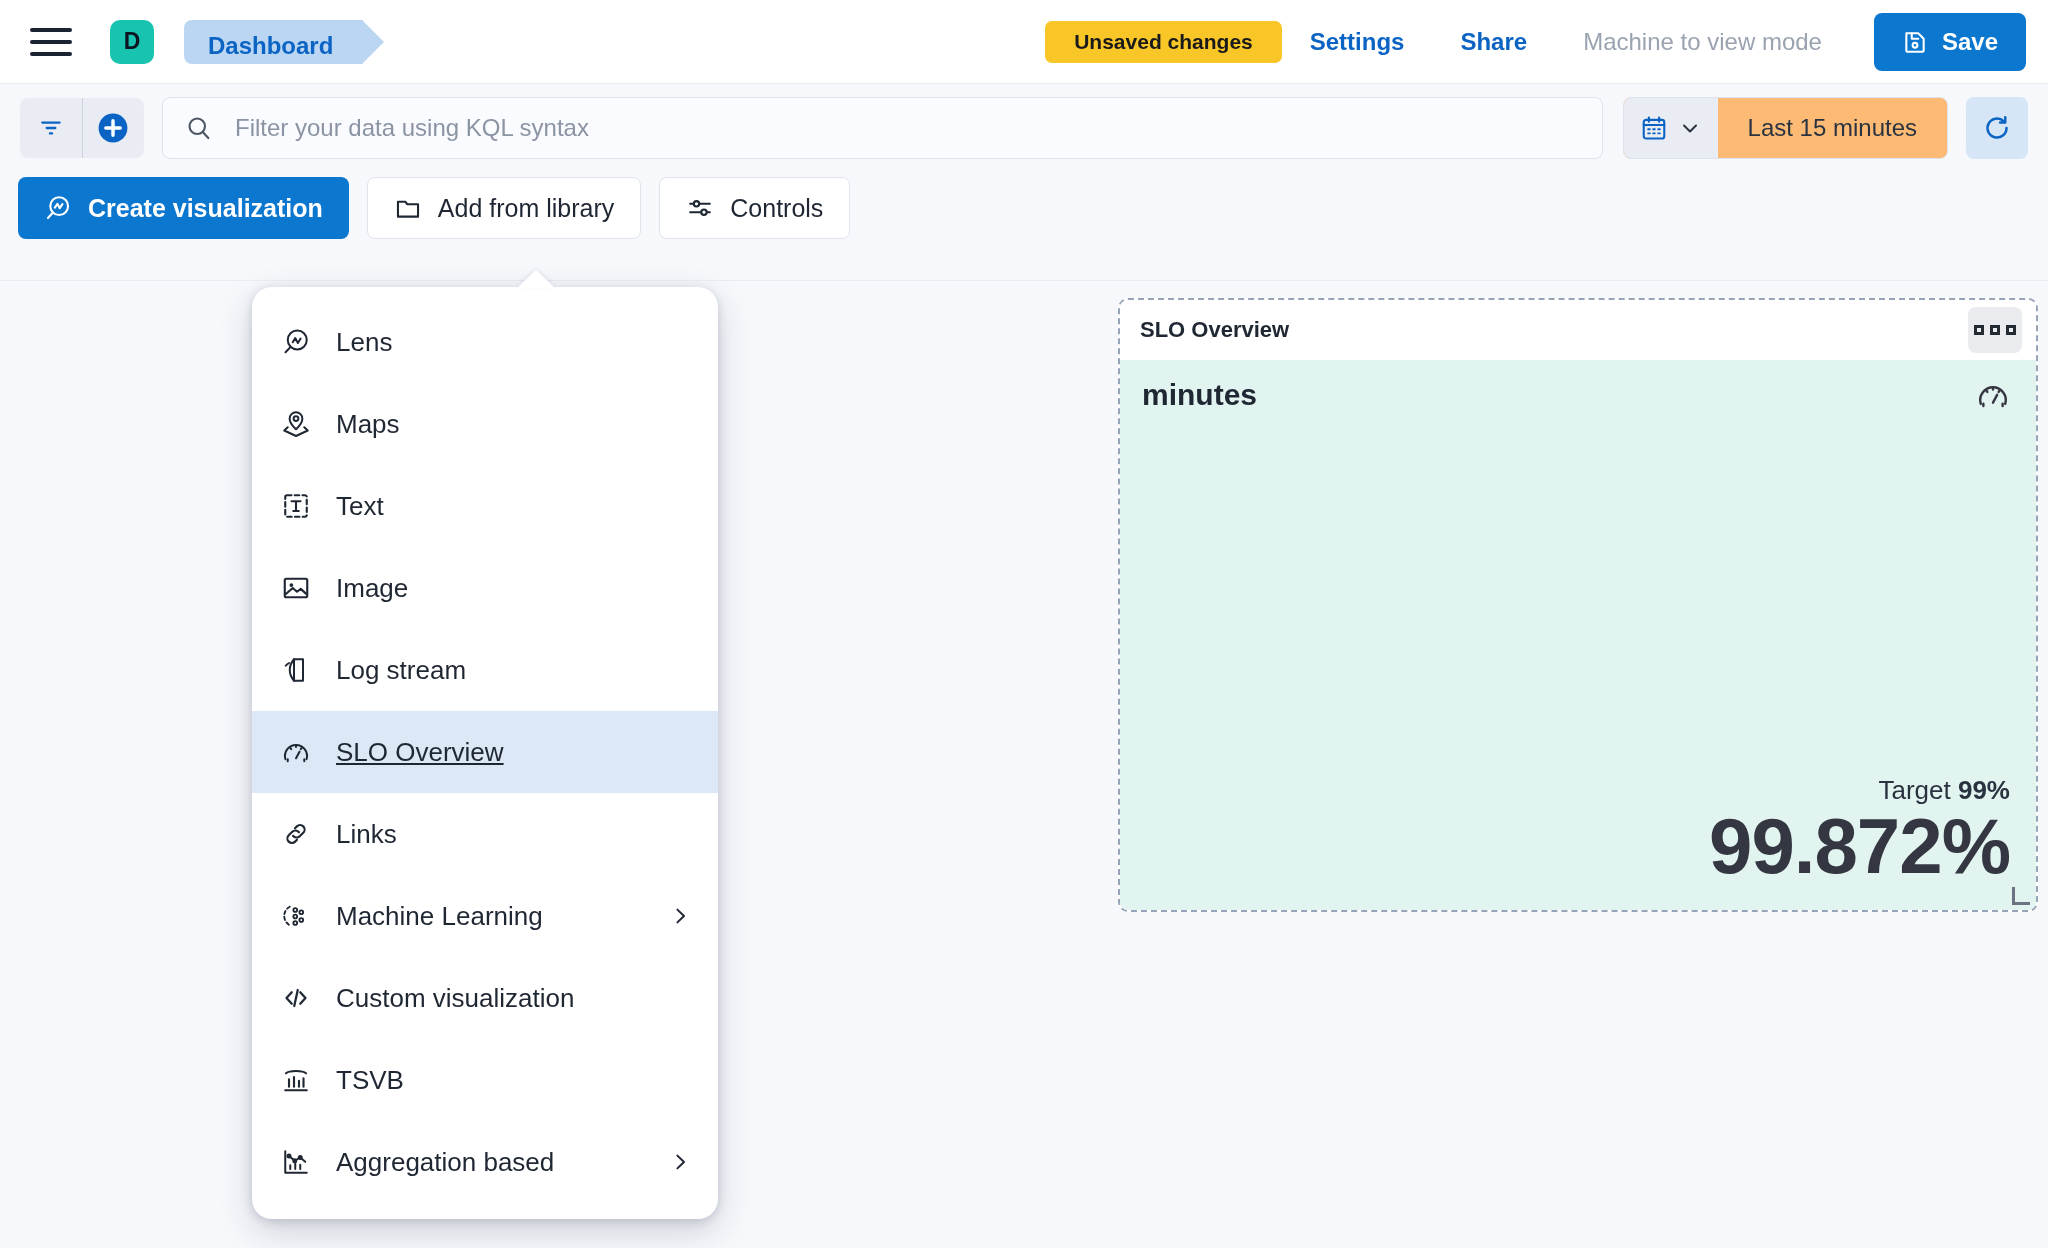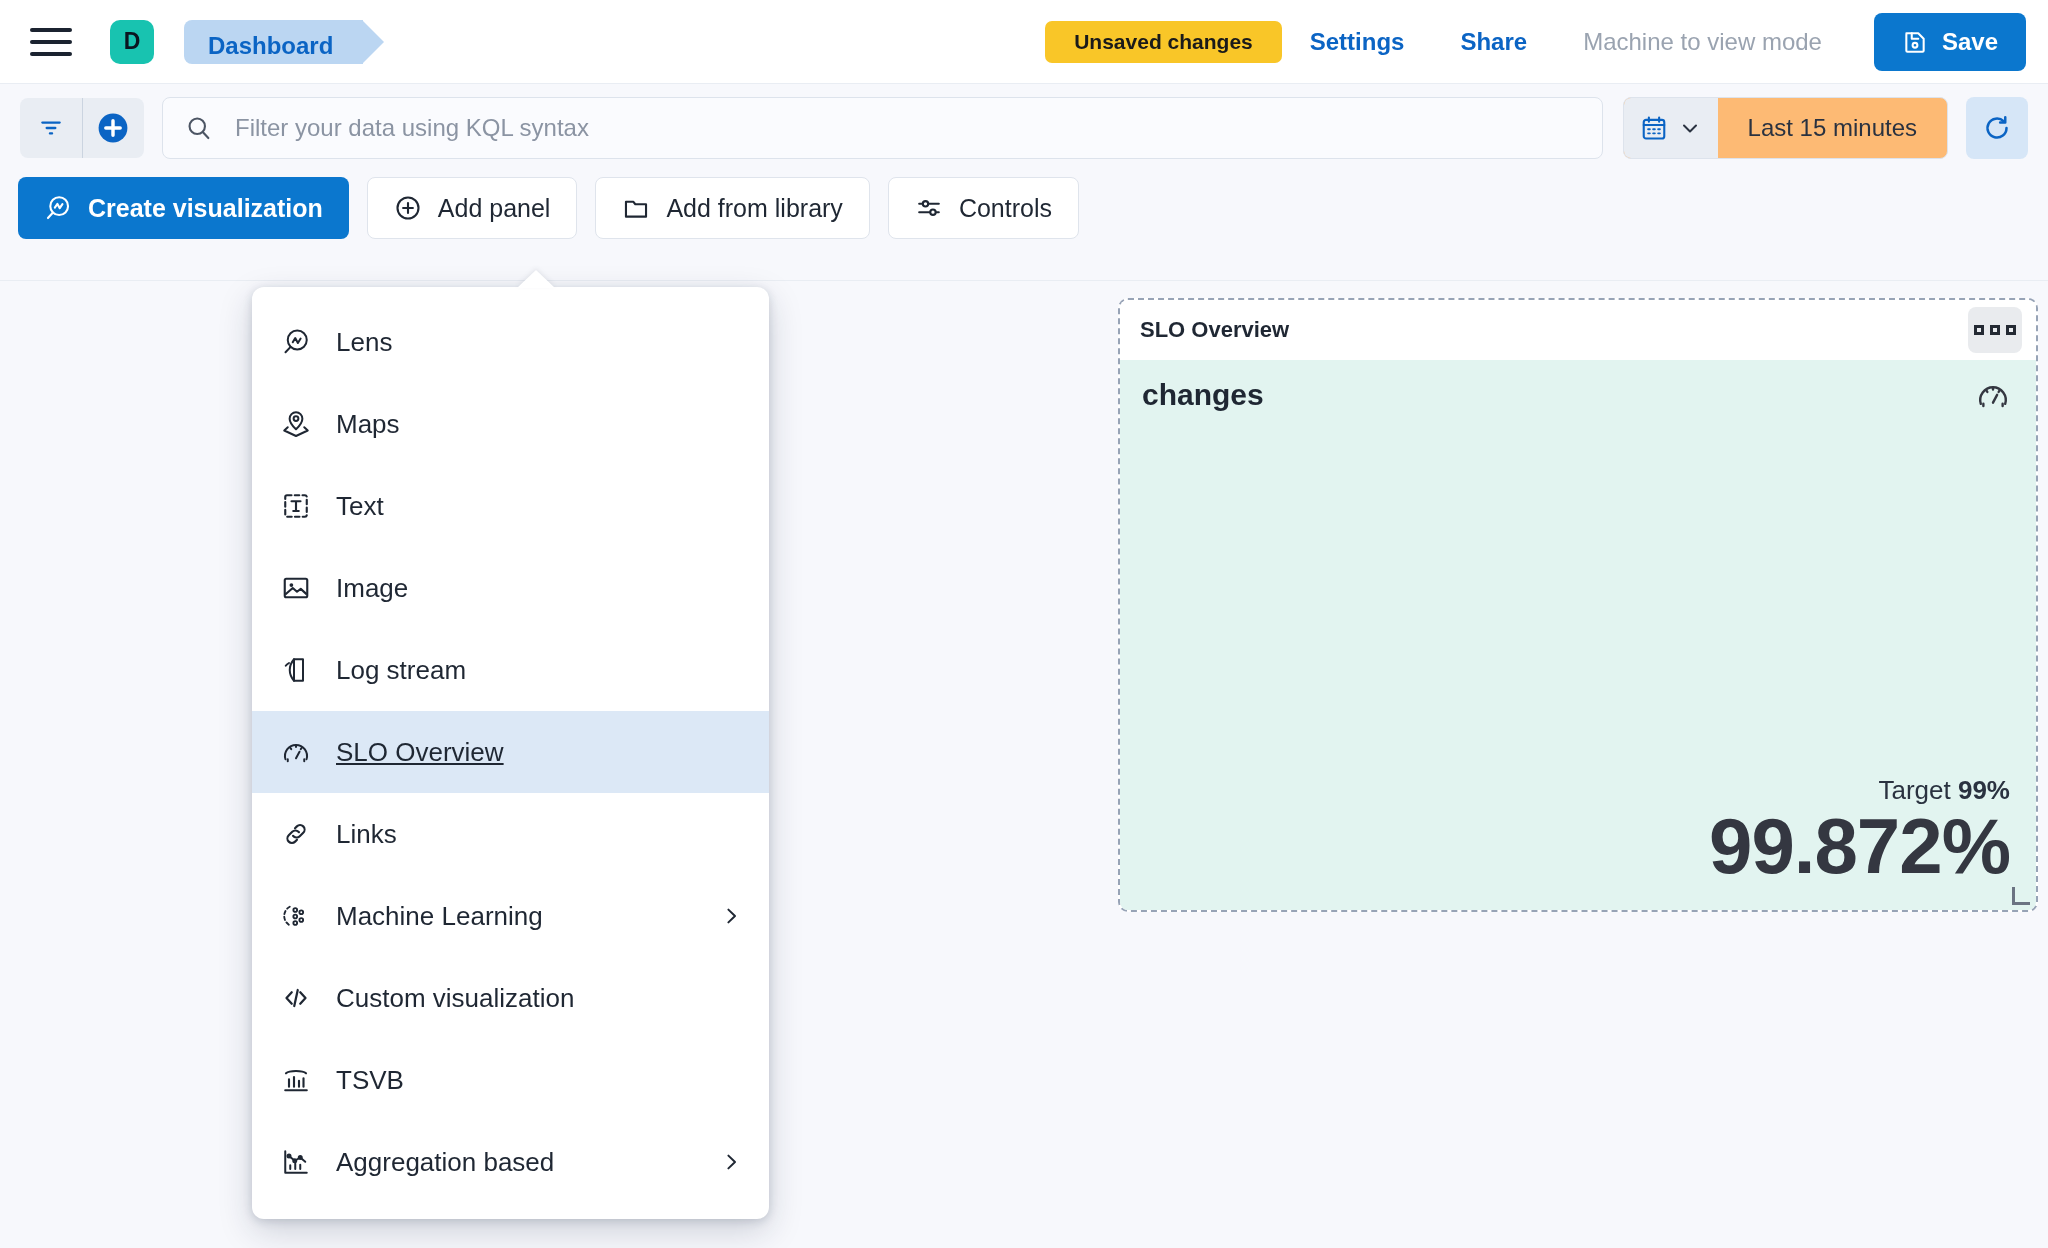--- a/index.html
+++ b/index.html
@@ -200,23 +200,23 @@
     background: #0B77CE; color: #fff;
     border: none; font-weight: 700;
   }
   .btn-plain {
     background: #FFFFFF; color: #1F2733;
     border: 1px solid #DFE4EC;
   }
   .menu {
     position: absolute;
     left: 252px; top: 287px;
-    width: 517px;
+    width: 466px;
     background: #FFFFFF;
-    border-radius: 12px;
+    border-radius: 20px;
     box-shadow: 0 2px 10px rgba(20,35,60,.16), 0 12px 34px rgba(20,35,60,.18);
     padding: 14px 0 16px;
     z-index: 35;
   }
   .menu::before {
     content: "";
     position: absolute;
     top: -17px; left: 265px;
     border-left: 19px solid transparent;
     border-right: 19px solid transparent;
@@ -419,29 +419,20 @@
     <span style="display:flex">
       <svg viewBox="0 0 24 24" width="28" height="28" fill="none" stroke="#fff" stroke-width="1.8" stroke-linecap="round" stroke-linejoin="round">
         <circle cx="13" cy="10.4" r="7.6"></circle>
           <path d="M7.7 15.9 3.4 20.6"></path>
         <path d="M9.3 11.6l2.2-3.1 2 3.6 2.3-3.4"></path>
       </svg>
     </span>
     <span>Create visualization</span>
   </div>
 
-  <div class="btn btn-plain">
-    <span style="display:flex">
-      <svg viewBox="0 0 24 24" width="28" height="28" fill="none" stroke="#1F2733" stroke-width="1.8" stroke-linecap="round">
-        <circle cx="12" cy="12" r="9"></circle>
-          <path d="M12 7.8v8.4M7.8 12h8.4"></path>
-      </svg>
-    </span>
-    <span>Add panel</span>
-  </div>
 
   <div class="btn btn-plain">
     <span style="display:flex">
       <svg viewBox="0 0 24 24" width="28" height="28" fill="none" stroke="#1F2733" stroke-width="1.8" stroke-linejoin="round">
         <path d="M3.4 6.6h6.2l1.8 2.2h9.2v10.6H3.4z"></path>
       </svg>
     </span>
     <span>Add from library</span>
   </div>
 
@@ -462,21 +453,21 @@
     <div class="panel-head">
       <div class="panel-title">SLO Overview</div>
       <button class="panel-menu-btn">
         <i></i>
           <i></i>
           <i></i>
       </button>
     </div>
     <div class="panel-body">
       <div class="slo-top">
-        <div class="slo-name">changes</div>
+        <div class="slo-name">minutes</div>
         <span class="gauge-ico">
           <svg viewBox="0 0 24 24" width="34" height="34" fill="none" stroke="#343741" stroke-width="1.7" stroke-linecap="round" stroke-linejoin="round">
             <path d="M3.4 18.2a9 9 0 1 1 17.2 0"></path>
             <path d="M5.2 18.2v1.6M18.8 18.2v1.6"></path>
             <path d="M7.2 8.6l.8 1.2M12 6.6v1.5M16.8 8.6l-.8 1.2"></path>
             <path d="M12 17.4 14.9 11.9"></path>
           </svg>
         </span>
       </div>
       <div class="slo-metrics">

